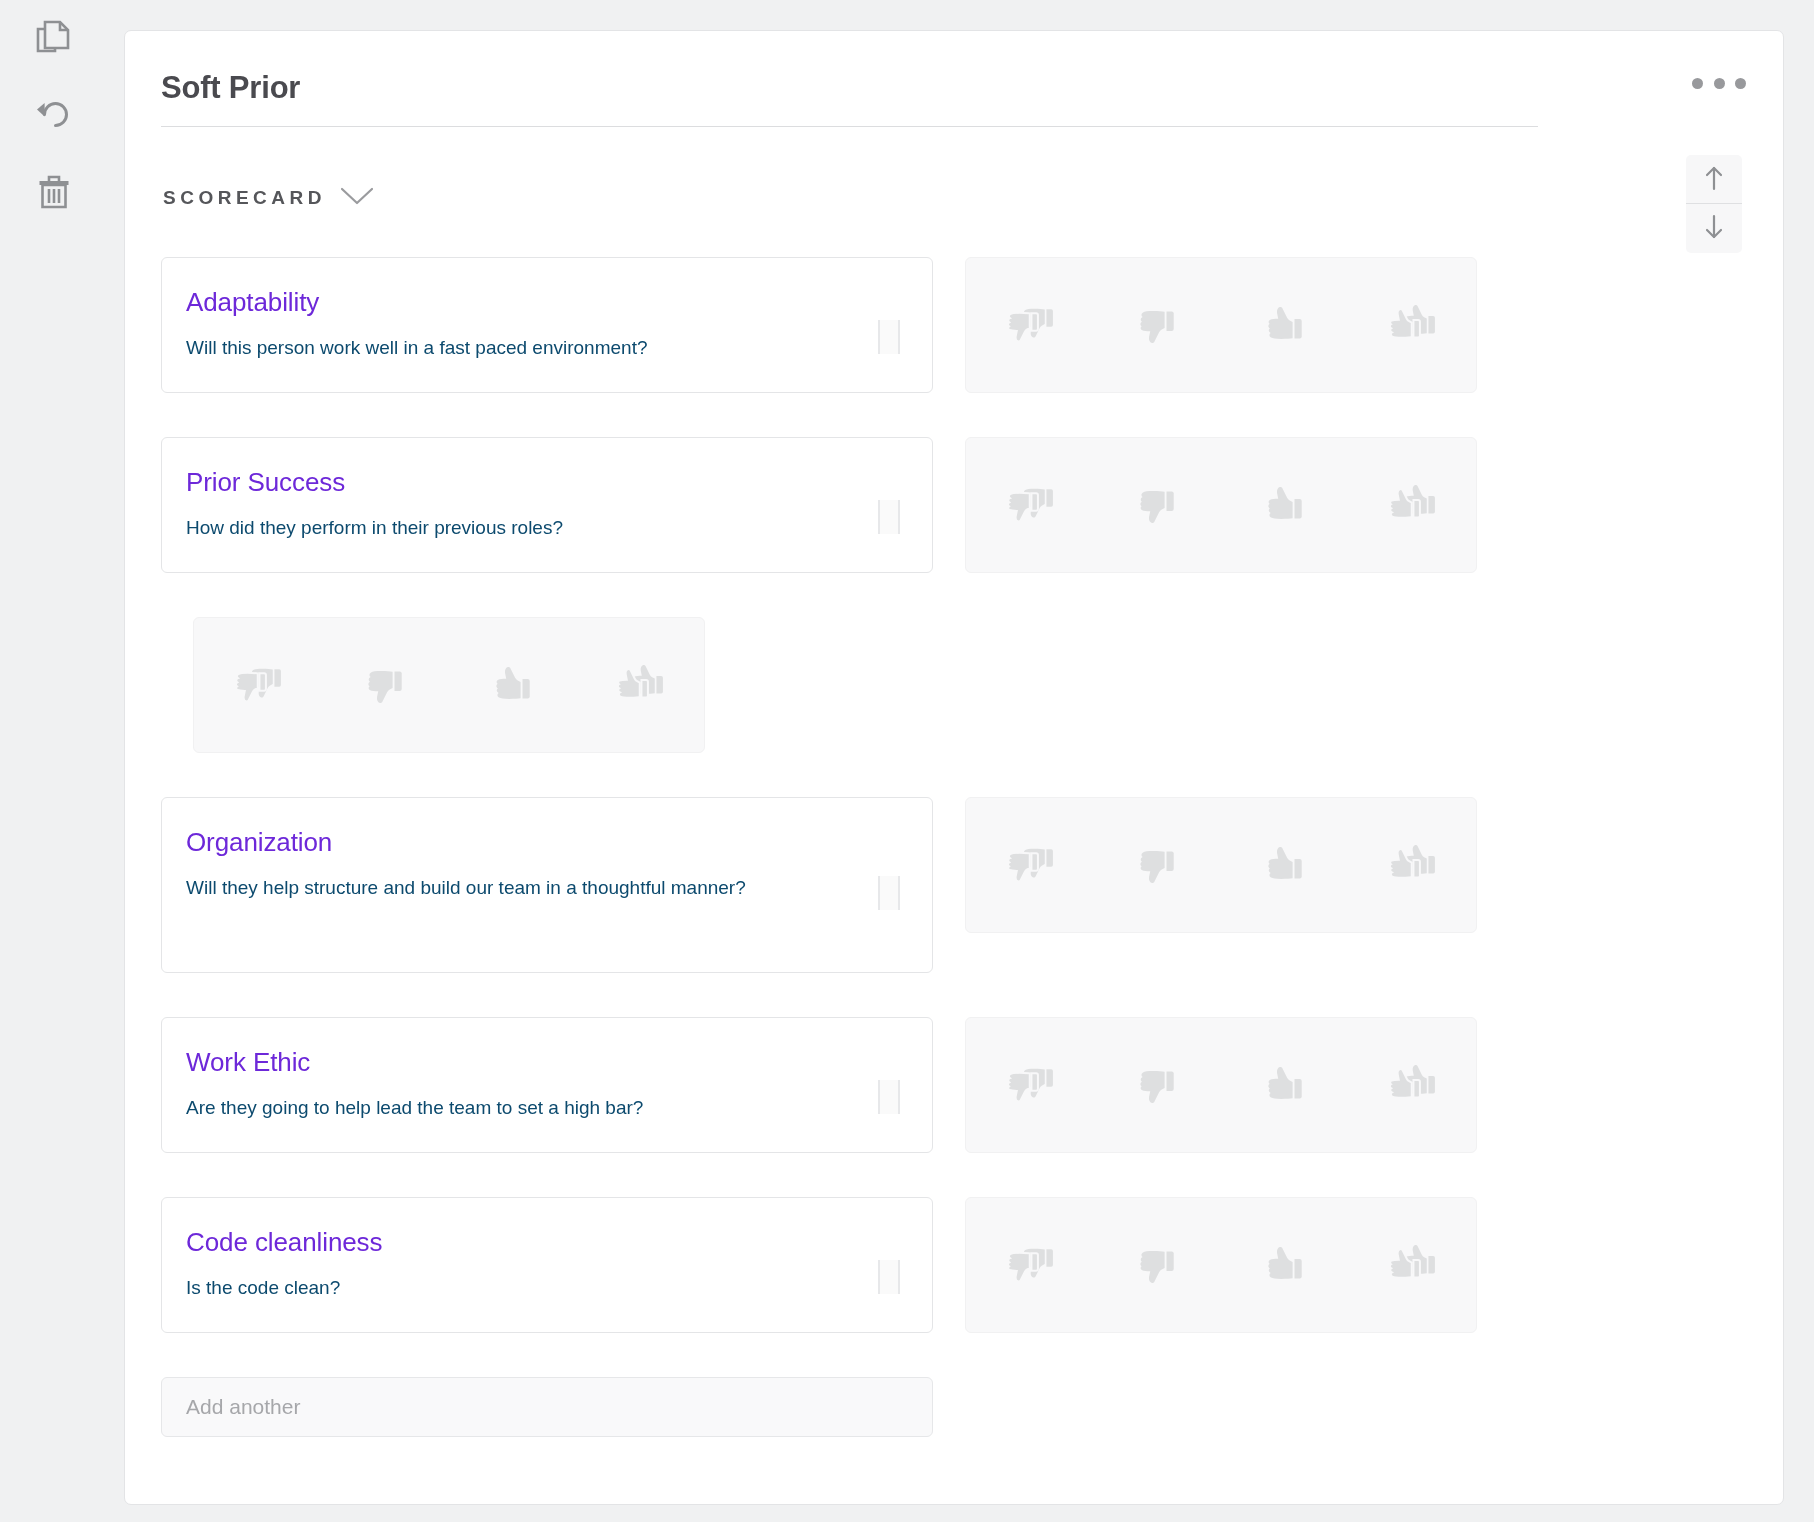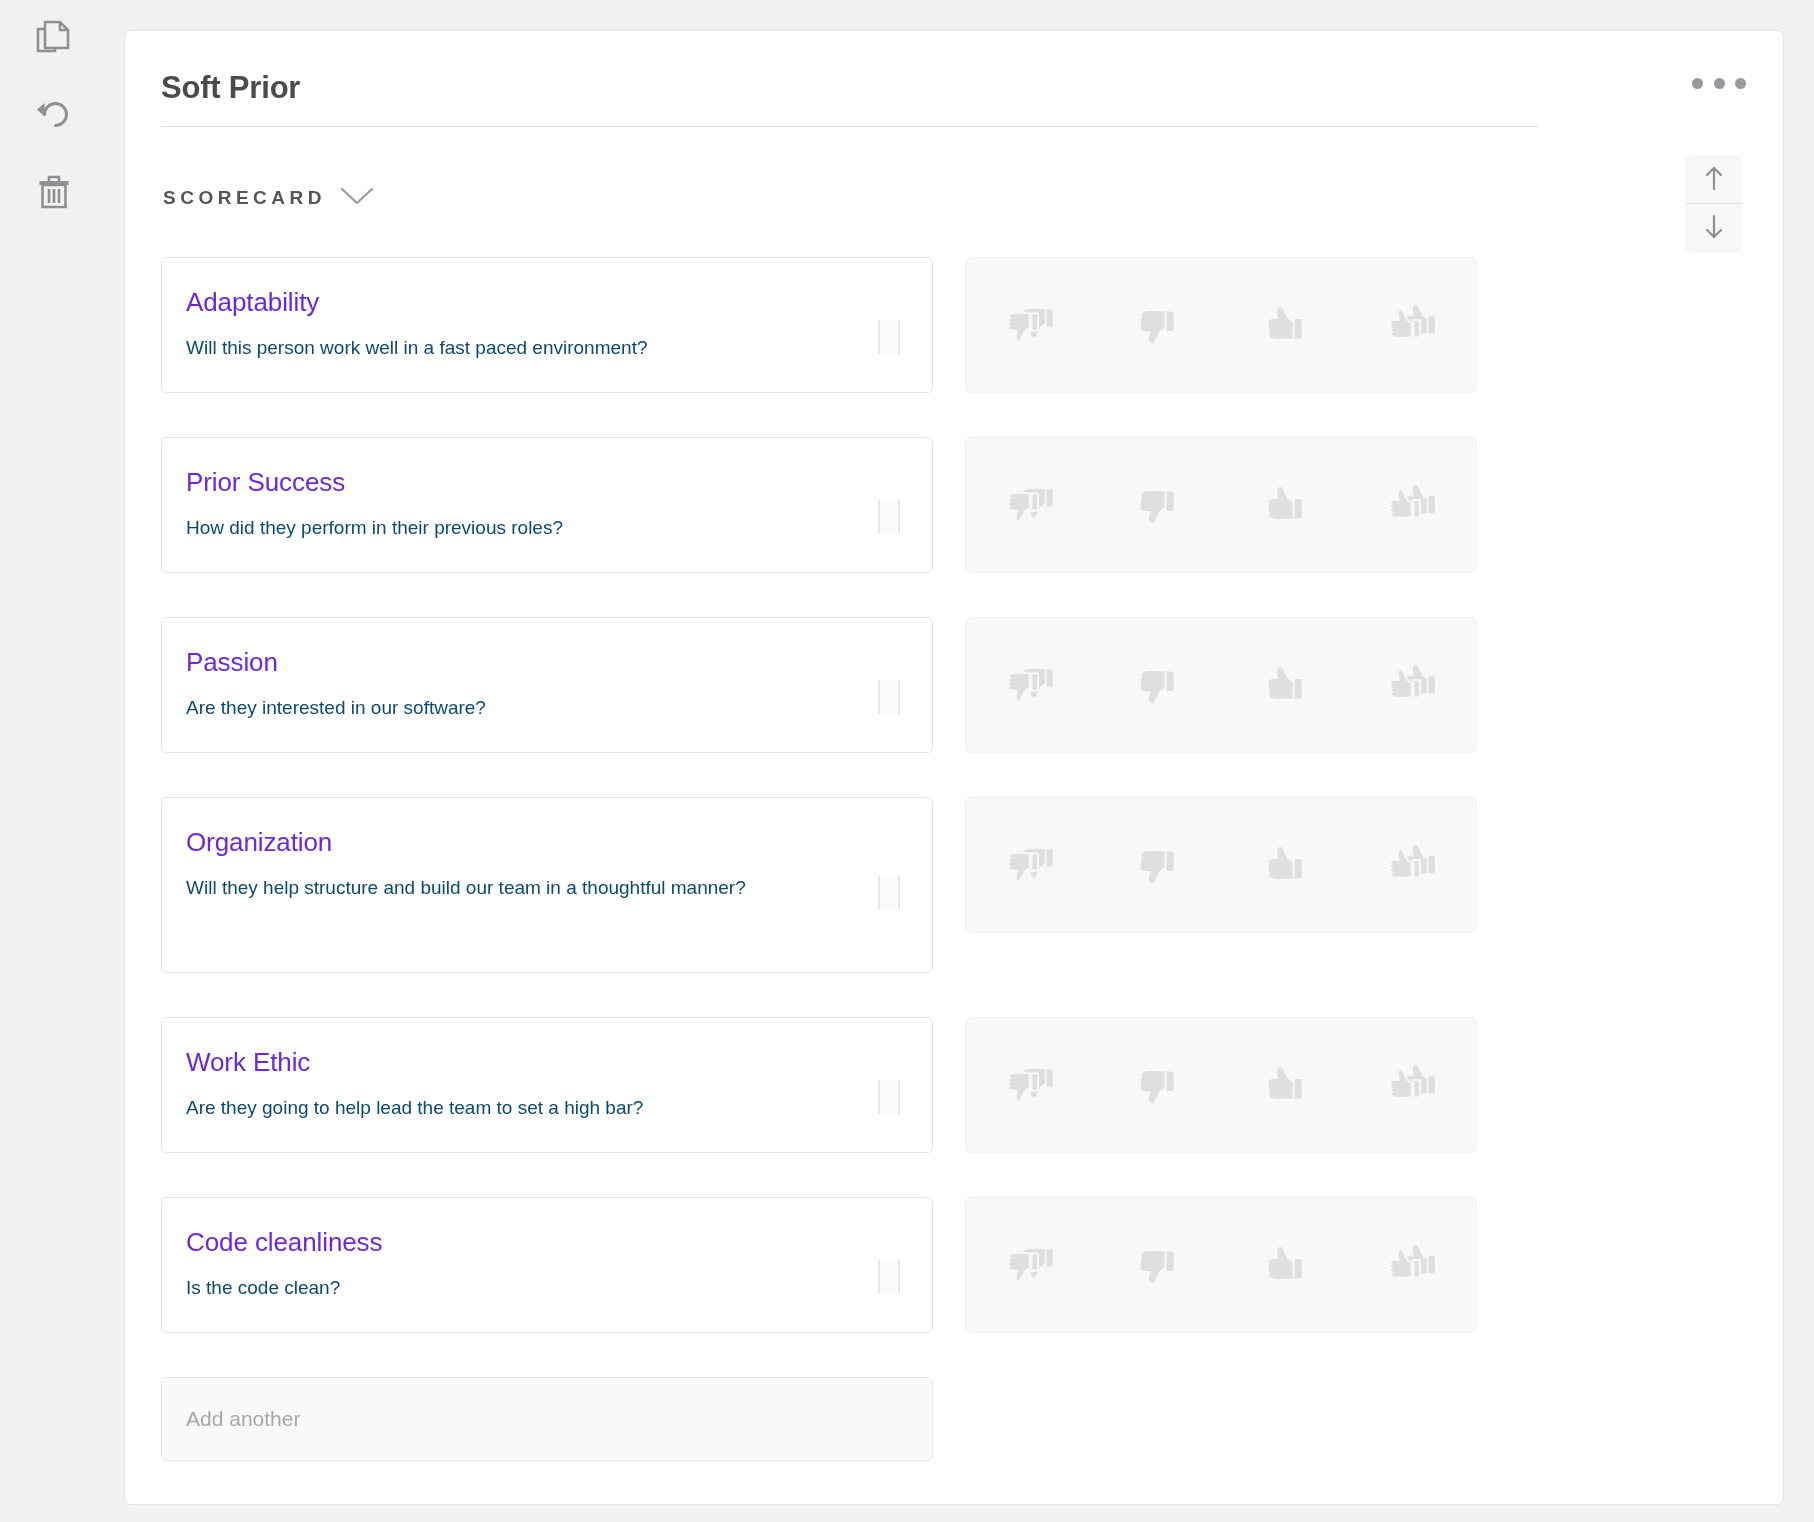--- a/index.html
+++ b/index.html
@@ -191,21 +191,21 @@
     justify-content: center;
     background: transparent;
     border: none;
     cursor: pointer;
   }
   .rating-btn svg { display: block; }
 
   
   .add-another {
     width: 772px;
-    height: 84px;
+    height: 60px;
     background: #f9f9fa;
     border: 1px solid #e6e7e9;
     border-radius: 6px;
     display: flex;
     align-items: center;
     padding-left: 24px;
     cursor: text;
   }
   .add-another-text {
     font-size: 21px;
@@ -361,25 +361,20 @@
           <span>
             <svg width="54" height="42" viewBox="0 0 54 34" fill="#dedfe0">
               <use xlink:href="#ic-thumb-up" transform="translate(16,-2) scale(0.9)"></use>
               <use xlink:href="#ic-thumb-up" transform="translate(1,2) scale(0.9)" fill="#dedfe0" stroke="#f8f8f9" stroke-width="2.2"></use>
             </svg>
           </span>
         </button>
       </div>
     </div>
     <div class="criterion-row">
-      <div class="criterion-card">
-        <div class="criterion-name">Passion</div>
-        <div class="criterion-desc">Are they interested in our software?</div>
-        <div class="drag-handle"></div>
-      </div>
       <div class="rating-group">
         <button class="rating-btn" title="Strong No">
           <span>
             <svg width="54" height="42" viewBox="0 0 54 34" fill="#dedfe0">
               <use xlink:href="#ic-thumb-down" transform="translate(16,-2) scale(0.9)"></use>
               <use xlink:href="#ic-thumb-down" transform="translate(1,2) scale(0.9)" fill="#dedfe0" stroke="#f8f8f9" stroke-width="2.2"></use>
             </svg>
           </span>
         </button>
         <button class="rating-btn" title="No">

